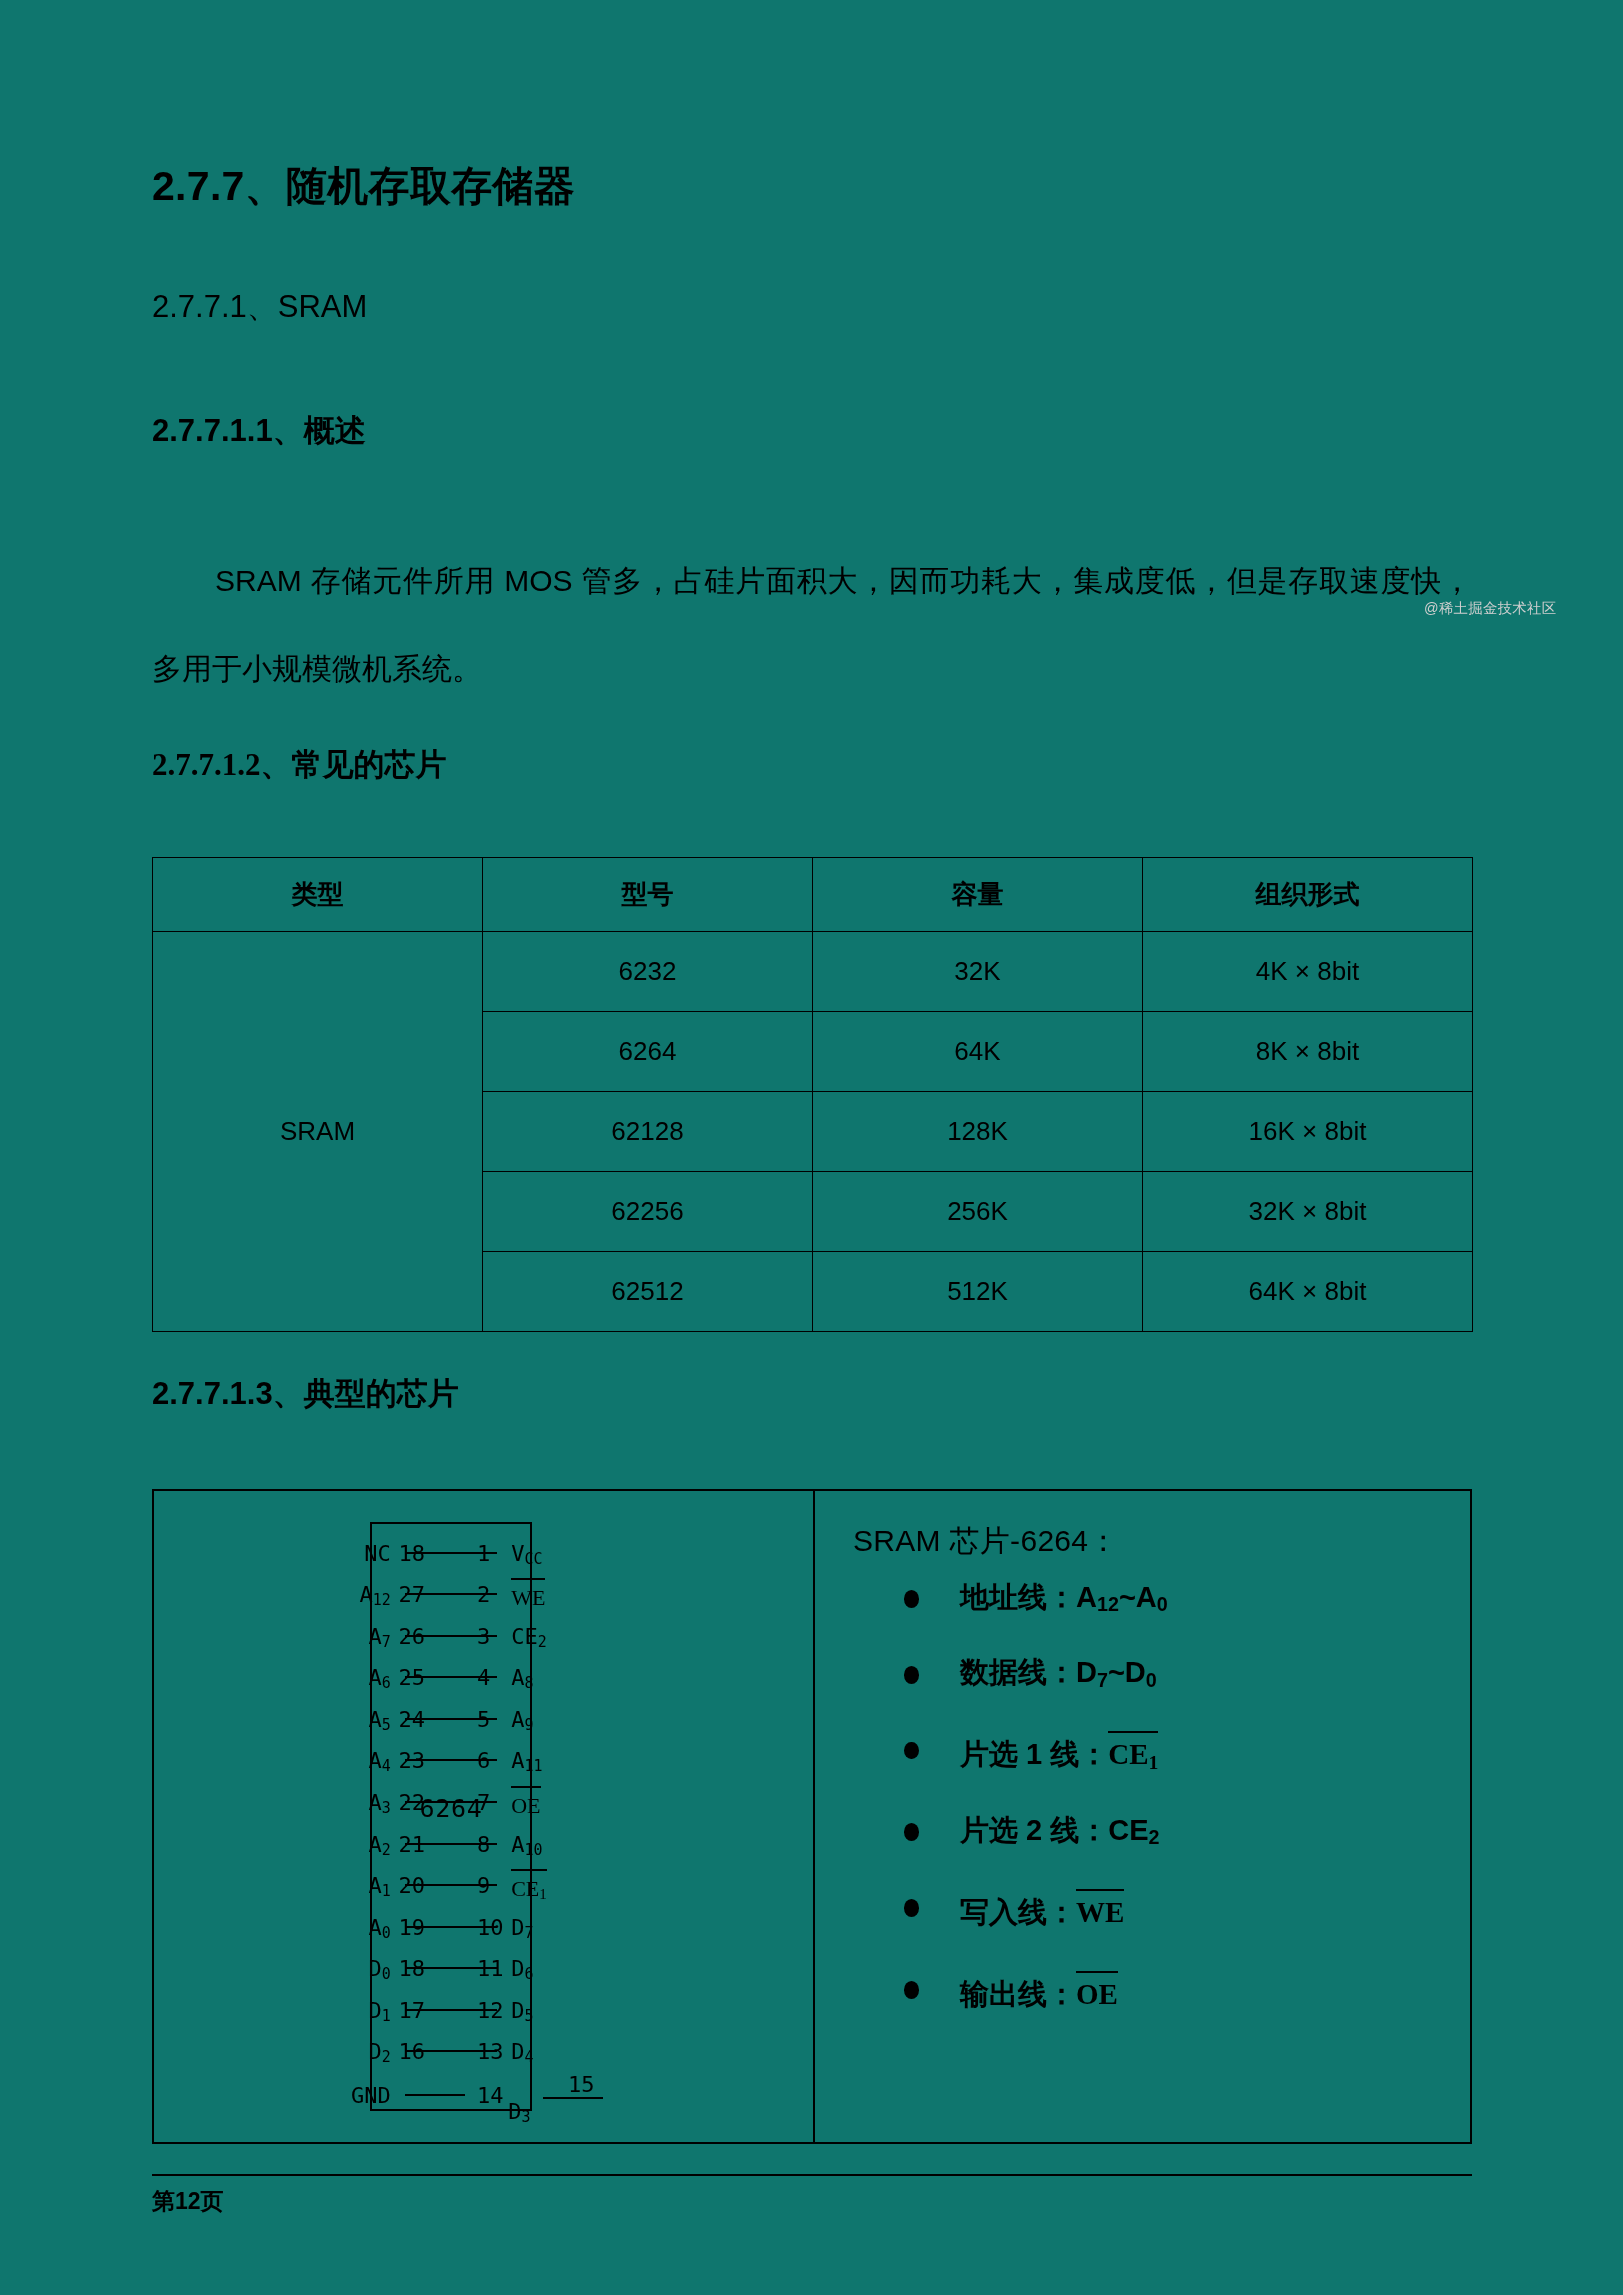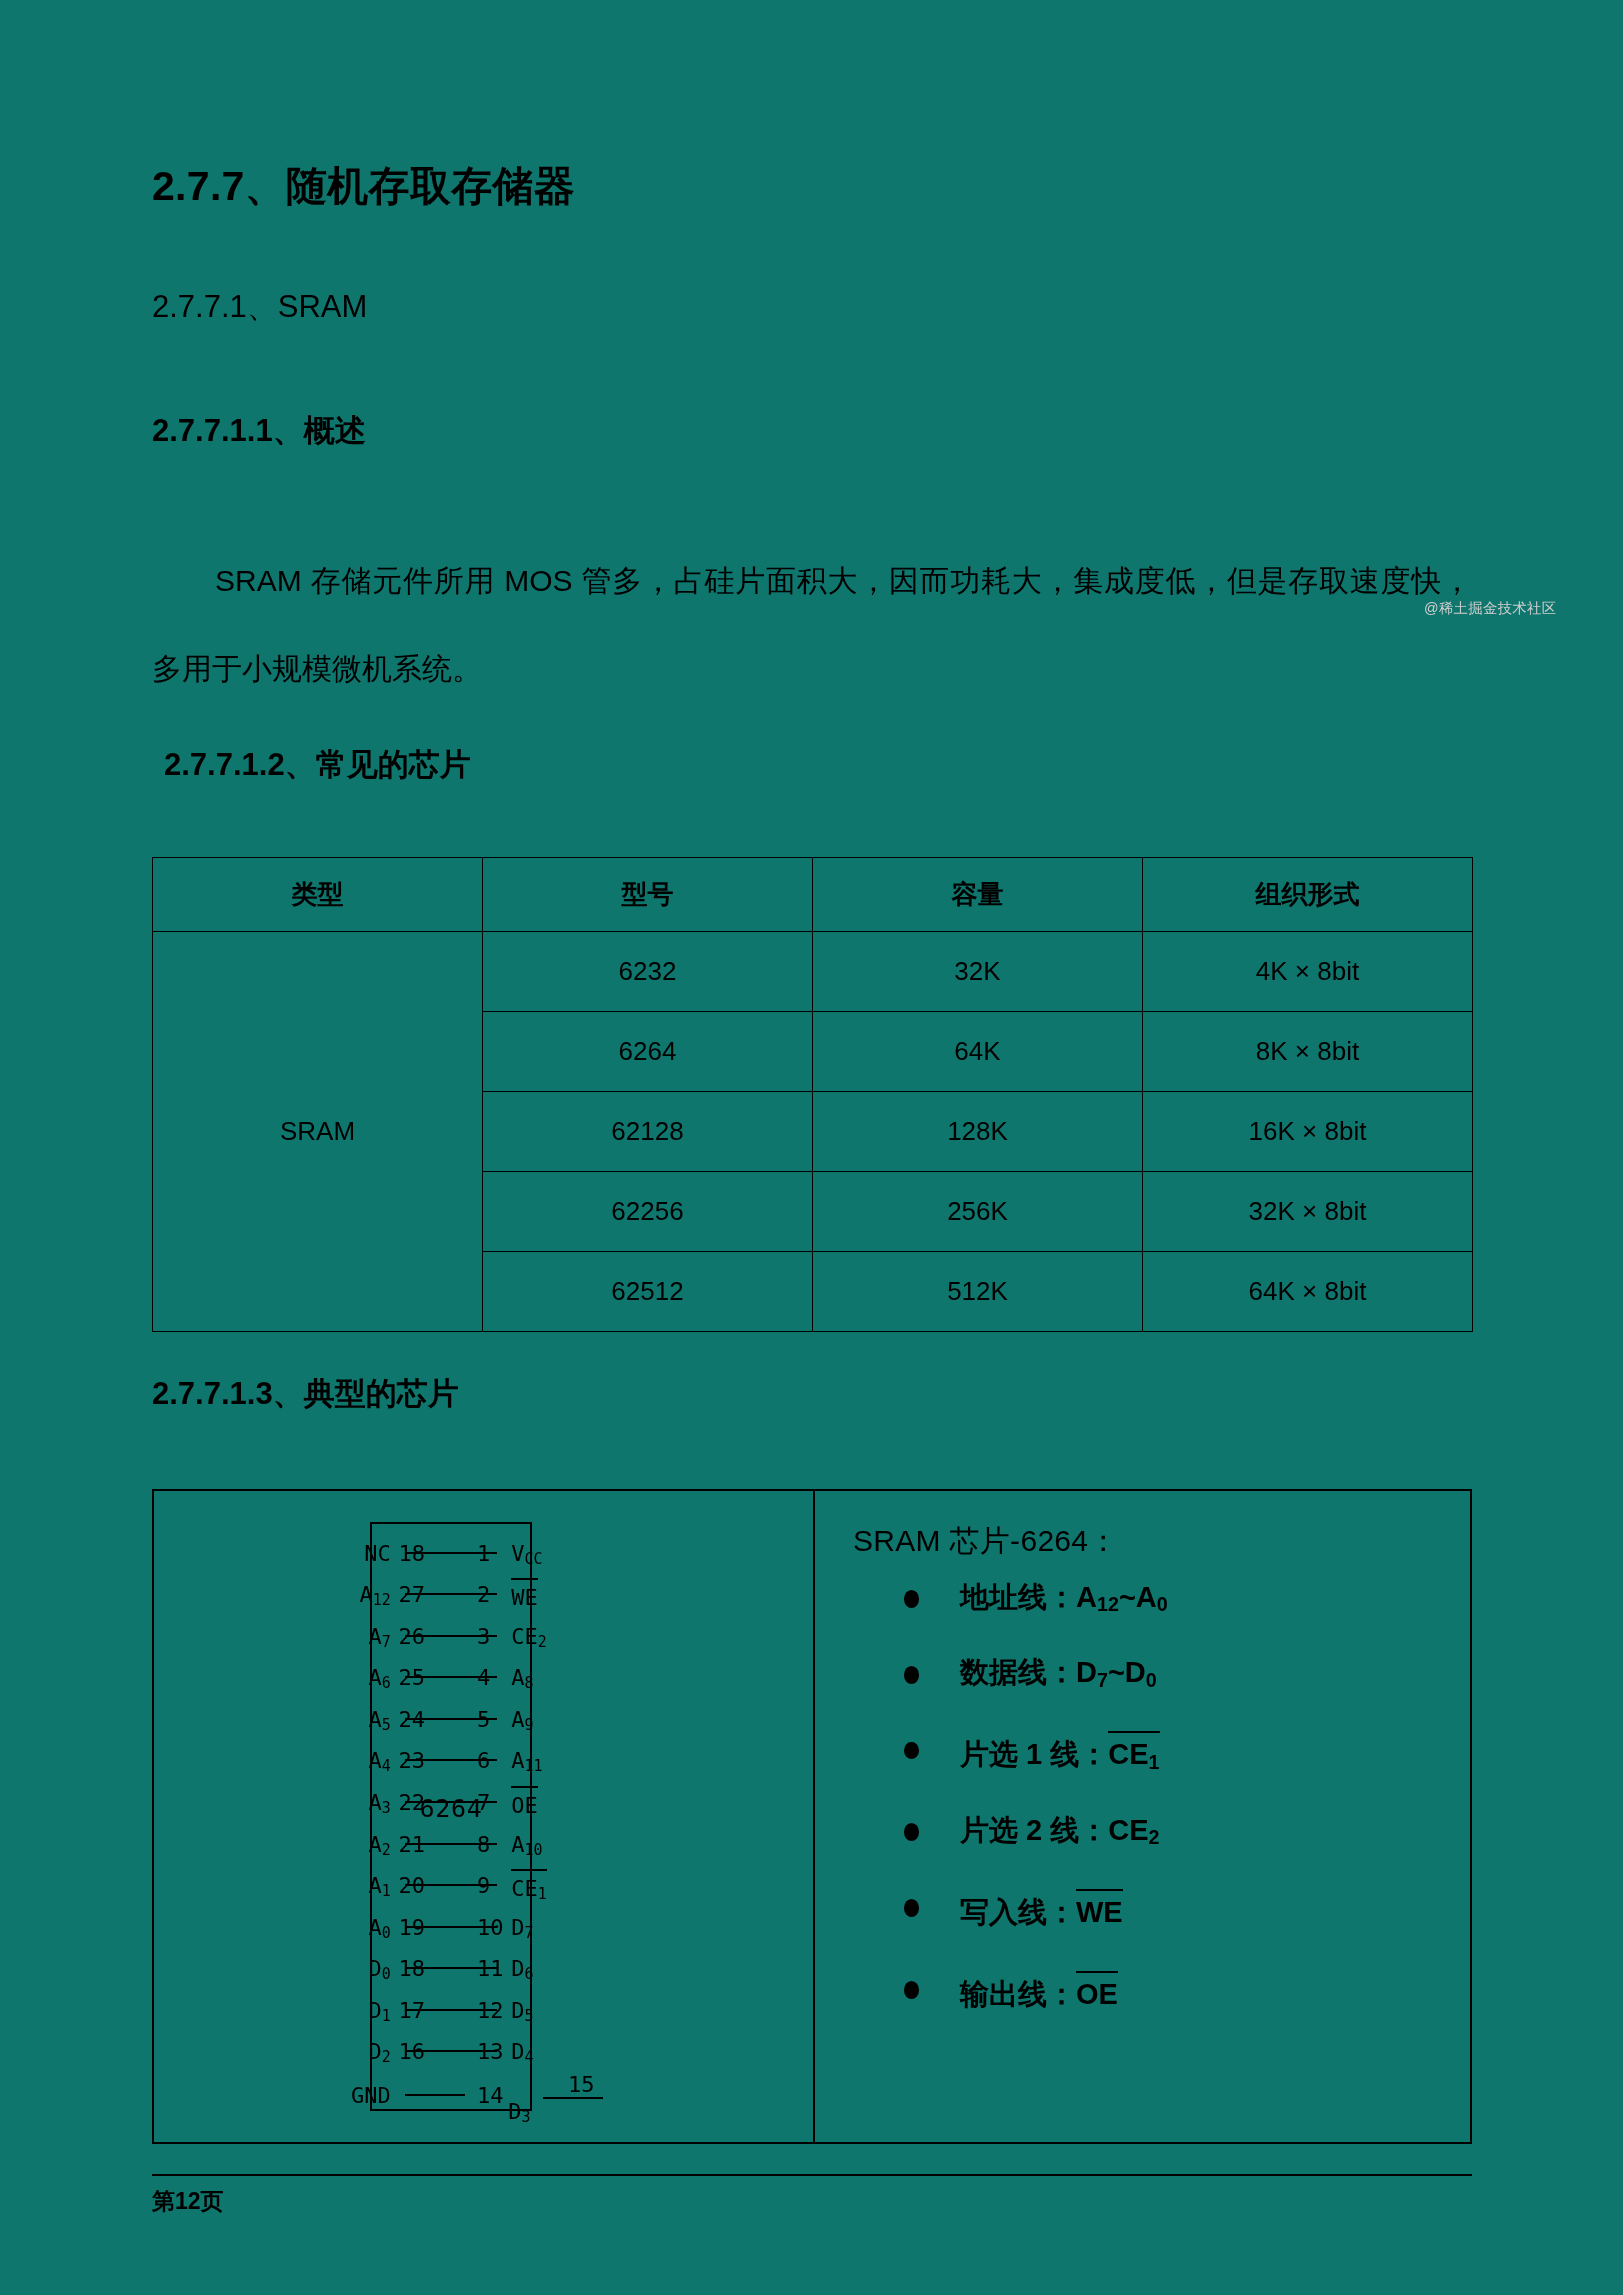--- a/index.html
+++ b/index.html
@@ -48,21 +48,21 @@
     line-height: 1.2;
   }
   .h2-wrap { position: absolute; left: 0; top: 288px; }
 
   .h-sub2 {
     font-size: 31px;
     font-weight: bold;
     line-height: 1.2;
   }
   .h3-wrap { position: absolute; left: 0; top: 412px; }
-  .h4-wrap { position: absolute; left: 12px; top: 746px; }
+  .h4-wrap { position: absolute; left: 0; top: 746px; font-family: Liberation Serif, serif; }
   .h5-wrap { position: absolute; left: 0; top: 1375px; }
 
   
   .para-wrap {
     position: absolute;
     left: 0;
     top: 537px;
     width: 1320px;
   }
   .para {
@@ -209,20 +209,21 @@
     font-size: 0.68em;
     vertical-align: baseline;
     position: relative;
     bottom: -0.22em;
   }
   .ovl {
     border-top: 2px solid #000000;
     padding-top: 6px;
     display: inline-block;
     line-height: 1.05;
+    font-family: Liberation Serif, serif;
   }
 
   
   .fig-title {
     font-size: 30px;
     font-weight: normal;
     margin: 0 0 5.2px 0;
     line-height: 1.3;
     letter-spacing: 0.3px;
   }

